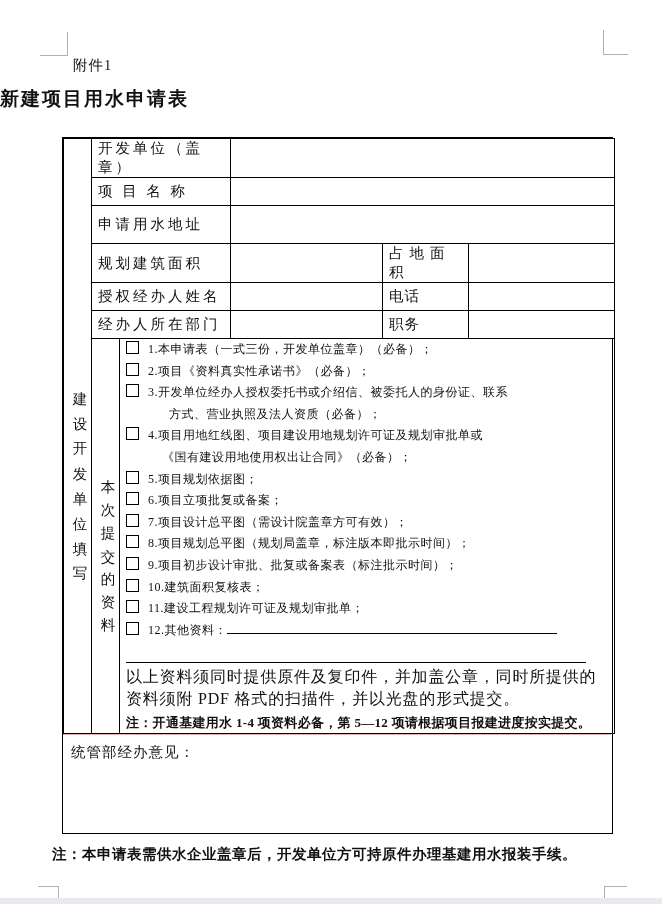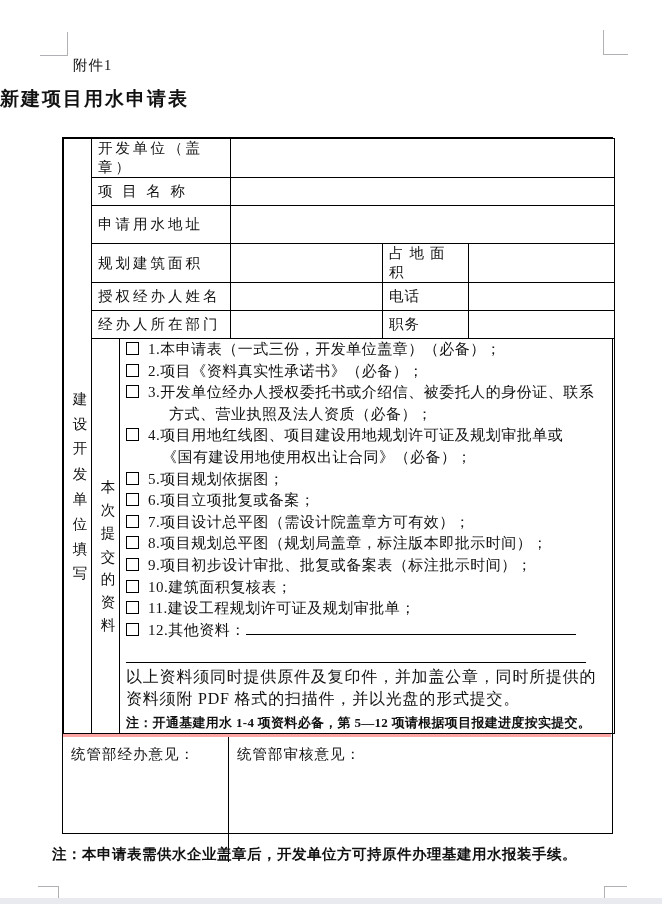--- a/index.html
+++ b/index.html
@@ -27,30 +27,30 @@
   td.lbl2{letter-spacing:1px;}
   td.lbl2-sp{letter-spacing:6px;}
   td.blank{background:#fff;}
   
   td.vcell,td.vcell2{text-align:center;vertical-align:middle;padding:0;}
   .vtext{writing-mode:vertical-rl;text-orientation:upright;display:inline-block;font-size:14.5px;}
   .vtext-main{letter-spacing:25px;position:relative;top:46px;}
   .vtext-sub{letter-spacing:23px;position:relative;top:14px;}
   
   td.ckcell{vertical-align:top;padding:5px 6px 2px 7px;}
-  .ck-line{font-size:15px;line-height:21.6px;letter-spacing:0.5px;white-space:nowrap;}
+  .ck-line{font-size:12px;line-height:21.6px;letter-spacing:0.5px;white-space:nowrap;}
   .ck-cont3{padding-left:43px;}
   .ck-cont4{padding-left:36px;}
   .cbx{display:inline-block;width:11px;height:11px;border:1px solid #000;margin-right:9px;vertical-align:-1px;}
   .u12{display:inline-block;width:330px;border-bottom:1px solid #000;height:13px;}
   .u-full{width:460px;border-bottom:1px solid #000;height:21px;margin-bottom:3px;}
   .ck-note{font-size:16px;line-height:21.6px;letter-spacing:0.8px;white-space:normal;}
   .ck-note-bold{font-size:13px;line-height:21.6px;font-weight:bold;letter-spacing:0.3px;white-space:nowrap;margin-top:2px;}
   
-  .opinions{display:flex;width:548px;height:125px;border-top:3px solid #fca5a5;}
+  .opinions{display:flex;width:548px;height:125px;border-top:1px solid #fca5a5;}
   .op-cell{box-sizing:border-box;padding:8px 8px;font-size:14.5px;letter-spacing:1px;vertical-align:top;}
   .op-cell + .op-cell{border-left:1px solid #000;}
   .op-1{width:165px;}
   .op-2{width:173px;}
   .op-3{flex:1;}
 
   .footer-note{left:52px;top:845px;width:600px;font-size:14.5px;font-weight:bold;letter-spacing:0.5px;}
 </style>
 </head>
 <body>
@@ -124,19 +124,18 @@
         <div class="ck-line"><span class="cbx"></span><span>12.其他资料：</span><span class="u12"></span></div>
         <div class="u-full"></div>
         <div class="ck-note">以上资料须同时提供原件及复印件，并加盖公章，同时所提供的资料须附 PDF 格式的扫描件，并以光盘的形式提交。</div>
         <div class="ck-note-bold">注：开通基建用水 1-4 项资料必备，第 5—12 项请根据项目报建进度按实提交。</div>
       </td>
     </tr>
   </tbody>
     </table>
   <div class="opinions">
     <div class="op-cell op-1">统管部经办意见：</div>
-    <div class="op-cell op-2">统管部审核意见：</div>
   </div>
 </div>
 
 <div class="abs footer-note">注：本申请表需供水企业盖章后，开发单位方可持原件办理基建用水报装手续。</div>
 
 <div class="bottom-strip"></div>
 
 </body></html>

